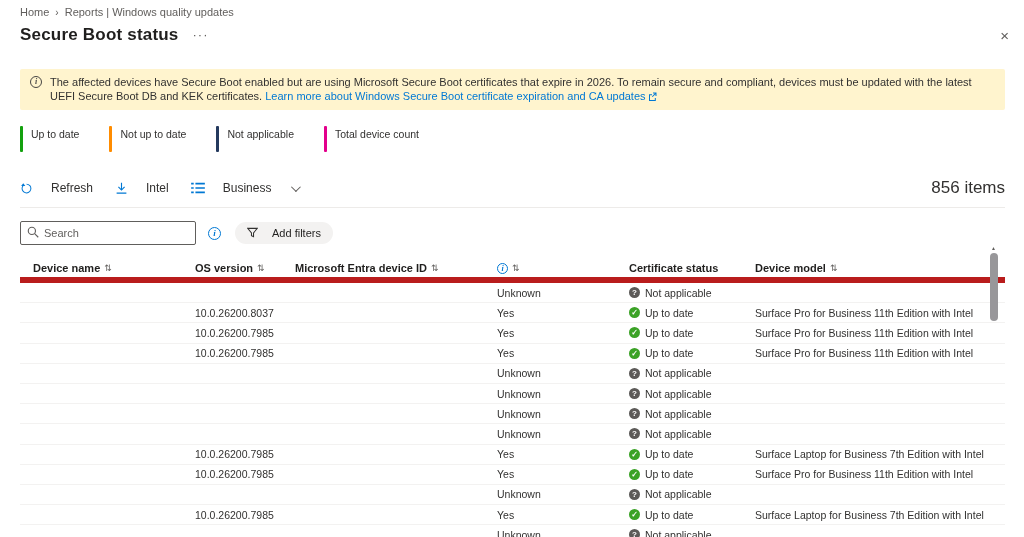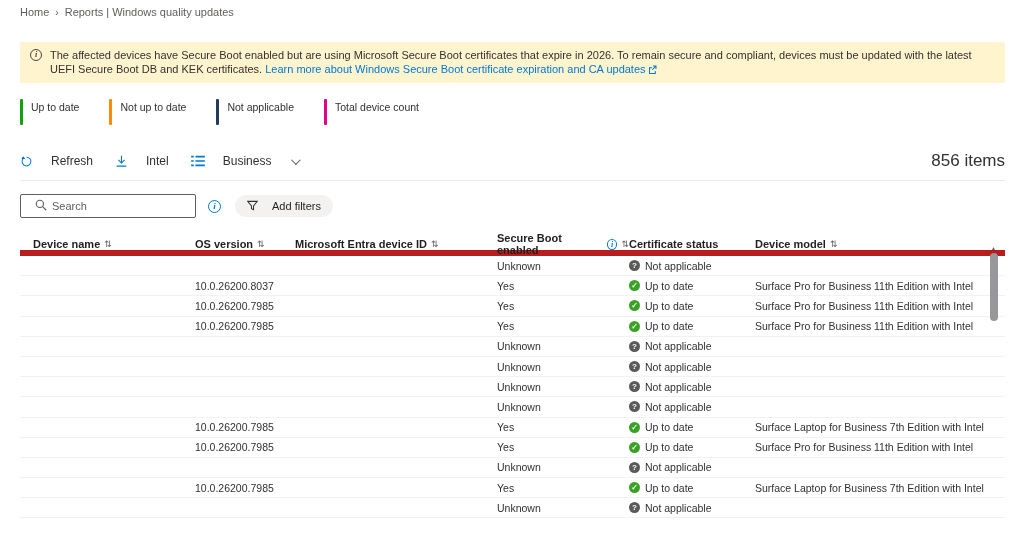--- a/index.html
+++ b/index.html
@@ -38,21 +38,21 @@
     padding-bottom:9px; border-bottom:1px solid #edebe9; }
   .tool-btn { display:flex; align-items:center; gap:18px; font-size:12px; color:#323130; cursor:pointer; }
   .tool-icon { color:#0078d4; display:inline-flex; }
   .chev { margin-left:2px; width:7px; height:7px; border-right:1.4px solid #605e5c; border-bottom:1.4px solid #605e5c;
     transform:rotate(45deg) translateY(-2px); display:inline-block; }
   .items-count { margin-left:auto; font-size:17px; color:#323130; }
 
   
   .filter-row { margin-top:13px; display:flex; align-items:center; }
   .search-box { width:176px; height:24px; border:1px solid #605e5c; border-radius:2px;
-    display:flex; align-items:center; padding:0 14px; gap:5px; background:#fff; }
+    display:flex; align-items:center; padding:0 6px; gap:5px; background:#fff; }
   .search-box input { border:none; outline:none; flex:1; font-size:11px; color:#323130;
     font-family:"Liberation Sans", sans-serif; background:transparent; }
   .search-box input::placeholder { color:#605e5c; }
   .info-icon { width:13px; height:13px; border:1px solid #0078d4; border-radius:50%; color:#0078d4;
     font-size:9px; line-height:11px; text-align:center; font-family:"Liberation Serif", serif;
     font-style:italic; font-weight:700; }
   .search-info { margin-left:12px; cursor:pointer; }
   .add-filters { margin-left:14px; background:#f3f2f1; border-radius:12px; height:22px;
     display:flex; align-items:center; gap:14px; padding:0 12px; font-size:11px; color:#201f1e; cursor:pointer; }
 
@@ -79,20 +79,25 @@
 <body>
 
 <div class="page">
 
   <div class="breadcrumb">
     <a>Home</a>
     <span class="crumb-sep">›</span>
     <span>Reports | Windows quality updates</span>
   </div>
 
+  <div class="title-row">
+    <span class="page-title">Secure Boot status</span>
+    <span class="more-btn">···</span>
+    <span class="close-btn">×</span>
+  </div>
 
   <div class="banner">
     <span class="banner-icon">i</span>
     <span>
       <span>The affected devices have Secure Boot enabled but are using Microsoft Secure Boot certificates that expire in 2026. To remain secure and compliant, devices must be updated with the latest UEFI Secure Boot DB and KEK certificates.</span>
       <a>Learn more about Windows Secure Boot certificate expiration and CA updates</a><span class="ext-icon"><svg width="9" height="9" viewBox="0 0 9 9">
             <path d="M1 2.2h3v1H2v4.8h4.8v-2h1v3H1zM5 .5h3.5V4h-1V2.2L4.6 5.1l-.7-.7 2.9-2.9H5z" fill="#0078d4"></path>
           </svg></span>
     </span>
   </div>
@@ -170,21 +175,20 @@
       </div>
       <div class="th">
         <span>OS version</span>
           <span class="sort-icon">⇅</span>
       </div>
       <div class="th">
         <span>Microsoft Entra device ID</span>
           <span class="sort-icon">⇅</span>
       </div>
       <div class="th">
-        <span>Secure Boot enabled</span>
           <span class="info-icon">i</span>
           <span class="sort-icon">⇅</span>
       </div>
       <div class="th">
         <span>Certificate status</span>
       </div>
       <div class="th">
         <span>Device model</span>
           <span class="sort-icon">⇅</span>
       </div>

